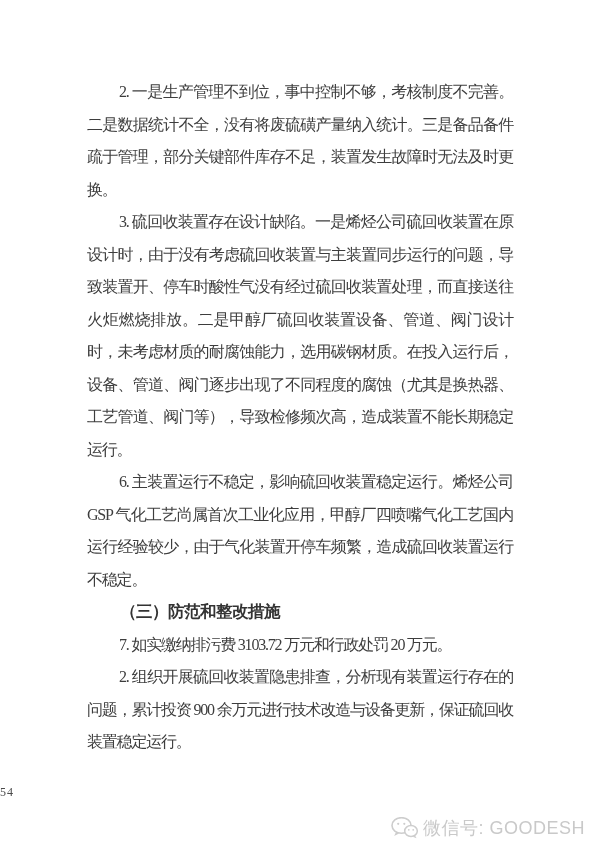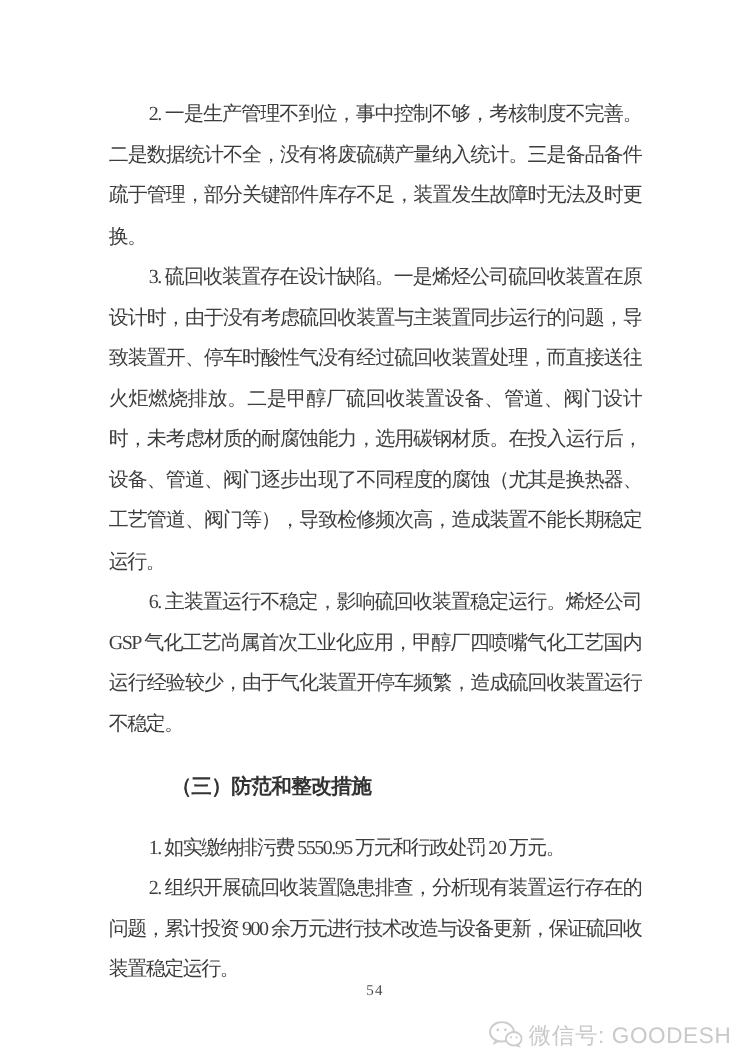--- a/index.html
+++ b/index.html
@@ -26,34 +26,33 @@
     margin: 0;
     font-size: 16px;
     line-height: 32.5px;
     letter-spacing: -1.2px;
     text-align: justify;
     text-justify: inter-ideograph;
     text-indent: 2em;
     font-weight: 400;
   }
   .section-heading {
-    margin: 17px;
+    margin: 0;
     font-size: 16.5px;
     line-height: 32.5px;
     letter-spacing: -0.5px;
     text-indent: 2em;
     font-weight: 700;
     color: #333333;
   }
   .page-number {
     position: absolute;
     top: 784px;
     left: 0;
     width: 100%;
-    text-align: center;
     font-size: 12px;
     line-height: 16px;
     color: #4a4a4a;
     letter-spacing: 1px;
   }
   .footer-watermark {
     position: absolute;
     right: 15px;
     bottom: 9px;
     display: flex;
@@ -75,21 +74,21 @@
 </head>
 <body>
 
 <div class="page">
 
   <div class="content">
     <p class="body-para">2. 一是生产管理不到位，事中控制不够，考核制度不完善。二是数据统计不全，没有将废硫磺产量纳入统计。三是备品备件疏于管理，部分关键部件库存不足，装置发生故障时无法及时更换。</p>
     <p class="body-para">3. 硫回收装置存在设计缺陷。一是烯烃公司硫回收装置在原设计时，由于没有考虑硫回收装置与主装置同步运行的问题，导致装置开、停车时酸性气没有经过硫回收装置处理，而直接送往火炬燃烧排放。二是甲醇厂硫回收装置设备、管道、阀门设计时，未考虑材质的耐腐蚀能力，选用碳钢材质。在投入运行后，设备、管道、阀门逐步出现了不同程度的腐蚀（尤其是换热器、工艺管道、阀门等），导致检修频次高，造成装置不能长期稳定运行。</p>
     <p class="body-para">6. 主装置运行不稳定，影响硫回收装置稳定运行。烯烃公司 GSP 气化工艺尚属首次工业化应用，甲醇厂四喷嘴气化工艺国内运行经验较少，由于气化装置开停车频繁，造成硫回收装置运行不稳定。</p>
     <h3 class="section-heading">（三）防范和整改措施</h3>
-    <p class="body-para">1. 如实缴纳排污费 5550.95 万元和行政处罚 20 万元。</p>
+    <p class="body-para">7. 如实缴纳排污费 3103.72 万元和行政处罚 20 万元。</p>
     <p class="body-para">2. 组织开展硫回收装置隐患排查，分析现有装置运行存在的问题，累计投资 900 余万元进行技术改造与设备更新，保证硫回收装置稳定运行。</p>
 
   </div>
 
   <div class="page-number">54</div>
 
   <div class="footer-watermark">
     <span>
       <svg class="wechat-icon-svg" viewBox="0 0 27 22" xmlns="http://www.w3.org/2000/svg">
         <ellipse cx="10.5" cy="8.5" rx="9.5" ry="7.8" fill="none" stroke="#cdcdcd" stroke-width="1.6"></ellipse>

